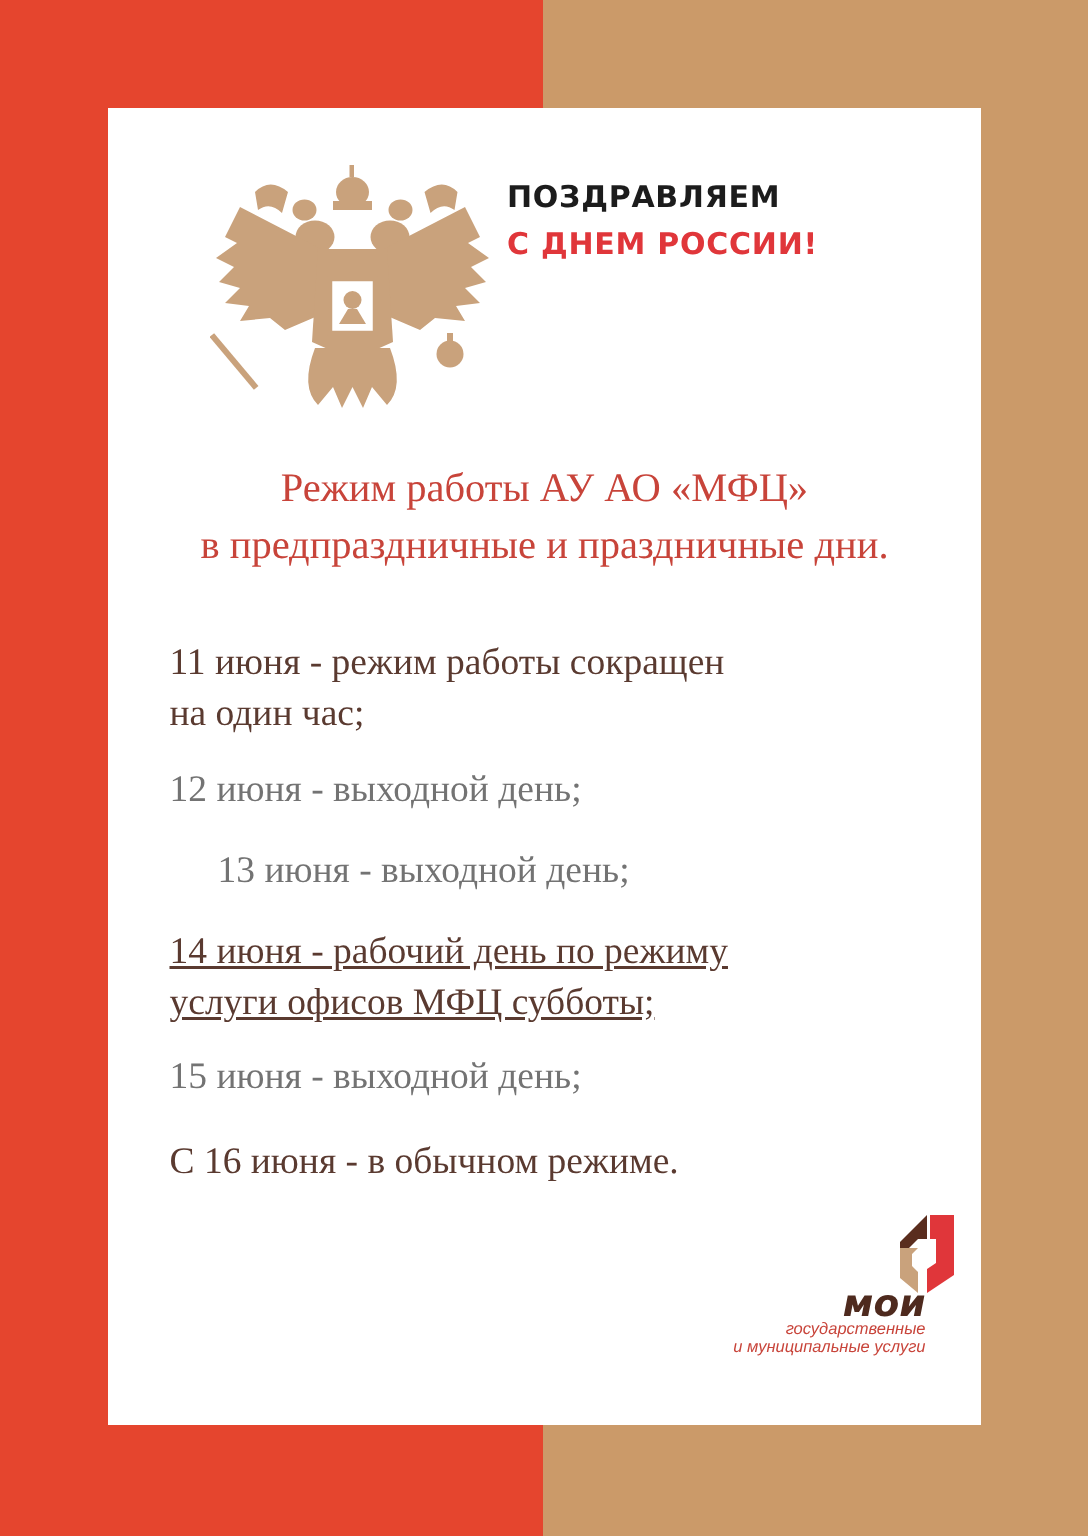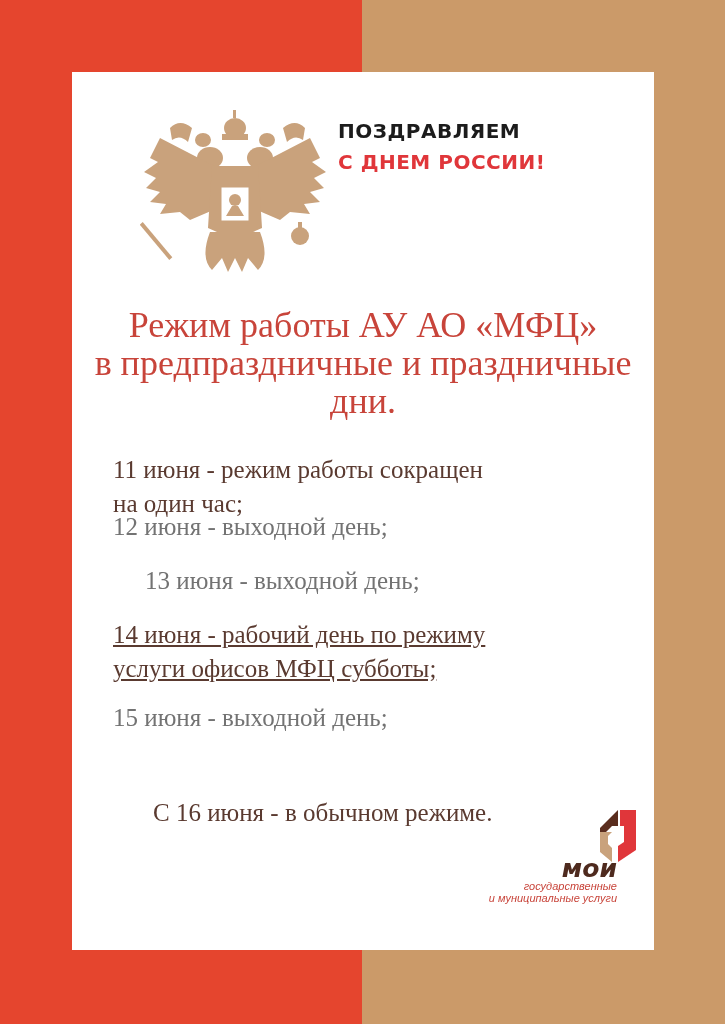--- a/index.html
+++ b/index.html
@@ -4,21 +4,21 @@
 <style>
   html, body { margin:0; padding:0; }
   body { width:725px; height:1024px; position:relative; overflow:hidden; font-family:"Liberation Serif", serif; }
   .bg-left { position:absolute; left:0; top:0; width:362px; height:1024px; background:#e5452e; }
   .bg-right { position:absolute; left:362px; top:0; width:363px; height:1024px; background:#cb9a69; }
   .card { position:absolute; left:72px; top:72px; width:582px; height:878px; background:#ffffff; }
   .emblem { position:absolute; left:140px; top:108px; width:195px; height:168px; }
   .greet { position:absolute; left:338px; top:116px; font-family:"DejaVu Sans", sans-serif; font-weight:bold; font-size:20px; line-height:31px; letter-spacing:0.5px; }
   .greet .l1 { color:#1c1c1c; display:block; }
   .greet .l2 { color:#e0363a; display:block; }
-  .title { position:absolute; left:72px; width:582px; top:306px; text-align:center; color:#c8443a; font-size:36px; line-height:38px; }
+  .title { position:absolute; left:72px; width:582px; top:306px; text-align:center; color:#c8443a; font-size:27px; line-height:38px; }
   .title span { display:block; }
   .item { position:absolute; left:113px; font-size:25px; line-height:34px; color:#5a3a30; }
   .item.red { color:#737373; }
   .item span { display:block; }
   .logo-icon { position:absolute; left:596px; top:808px; width:44px; height:54px; }
   .logo-text { position:absolute; right:108px; top:858px; text-align:right; font-family:"DejaVu Sans", sans-serif;font-style:italic; }
   .logo-text .moi { display:block; color:#4e2a1e; font-weight:bold; font-size:25px; line-height:22px; }
   .logo-text .docs { display:block; color:#4e2a1e; font-size:25px; line-height:26px; letter-spacing:-0.5px; }
   .logo-text .sub { display:block; color:#c8443a; font-family:"Liberation Sans", sans-serif; font-size:11px; line-height:12px; }
 </style>
@@ -66,38 +66,38 @@
 <div class="greet">
   <span class="l1">ПОЗДРАВЛЯЕМ</span>
   <span class="l2">С ДНЕМ РОССИИ!</span>
 </div>
 
 <div class="title">
   <span>Режим работы АУ АО «МФЦ»</span>
   <span>в предпраздничные и праздничные дни.</span>
 </div>
 
-<div class="item" style="top:425px;margin-top:28px;">
+<div class="item" style="top:425px;">
   <span>11 июня - режим работы сокращен</span>
   <span>на один час;</span>
 </div>
 <div class="item red" style="top:510px;">
   <span>12 июня - выходной день;</span>
 </div>
 <div class="item red" style="top:564px;margin-left:32px;">
   <span>13 июня - выходной день;</span>
 </div>
 <div class="item" style="top:618px;text-decoration:underline;">
   <span>14 июня - рабочий день по режиму</span>
   <span>услуги офисов МФЦ субботы;</span>
 </div>
 <div class="item red" style="top:701px;">
   <span>15 июня - выходной день;</span>
 </div>
-<div class="item" style="top:796px;margin-left:40px;">
+<div class="item" style="top:758px;">
   <span>С 16 июня - в обычном режиме.</span>
 </div>
 
 <svg class="logo-icon" viewBox="0 0 44 54">
   <path d="M22 2 L4 20 L4 30 L16 18 L22 18 Z" fill="#5a2d1e"></path>
   <path d="M4 24 L4 44 L16 54 L16 40 L12 36 L12 28 L16 24 Z" fill="#c9a27c"></path>
   <path d="M24 2 L40 2 L40 42 L22 54 L22 38 L28 34 L28 18 L24 18 Z" fill="#e0363a"></path>
 </svg>
 
 <div class="logo-text">

